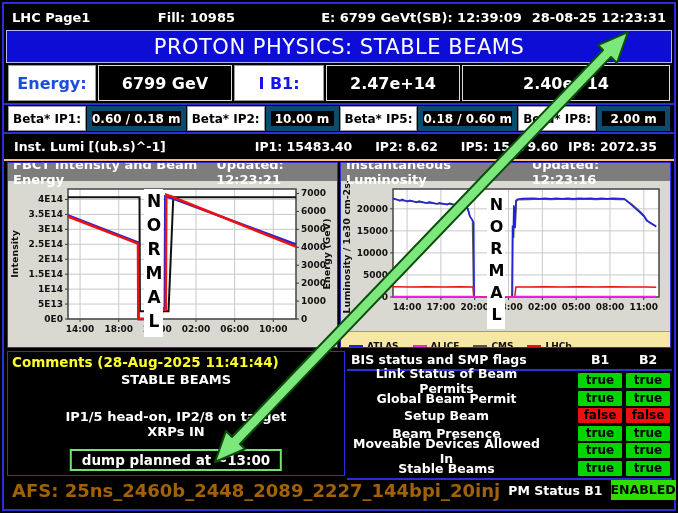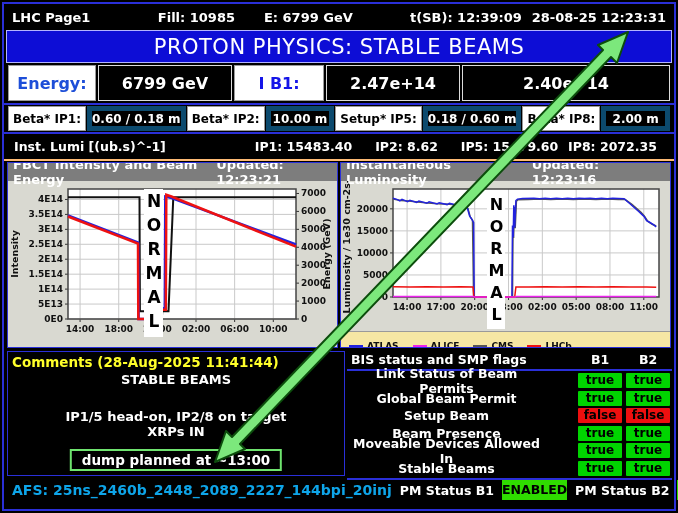--- a/index.html
+++ b/index.html
@@ -1,20 +1,20 @@
 <!DOCTYPE html>
 <html><head>
 <meta charset="utf-8">
 <style>
   html,body{margin:0;padding:0;background:#000;width:678px;height:513px;overflow:hidden;
     font-family:"DejaVu Sans","Liberation Sans",sans-serif;}
   .window{position:absolute;inset:2px;border:2px solid #2a2fd8;background:#000;}
   .topbar{height:26px;display:flex;align-items:center;color:#fff;font-size:13px;font-weight:bold;padding:0 8px;}
   .topbar .cell{white-space:nowrap;}
-  .t-app{width:128px;} .t-fill{width:148px;text-align:center;} .t-e{width:160px;text-align:left;}
+  .t-app{width:128px;} .t-fill{width:148px;text-align:center;} .t-e{width:160px;text-align:right;}
   .t-sb{flex:1;text-align:center;} .t-dt{width:158px;text-align:right;}
   .banner{height:31px;margin:0 2px;background:#0d0dd6;border:1px solid #b4b4ff;display:flex;align-items:center;justify-content:center;
     color:#fff;font-size:21px;letter-spacing:.5px;}
   .energyrow{height:36px;display:flex;align-items:stretch;padding:2px 4px;border-bottom:2px solid #2a2fd8;gap:2px;}
   .ecell{display:flex;align-items:center;justify-content:center;font-weight:bold;font-size:16px;white-space:nowrap;}
   .elabel{background:#fff;color:#1d4ed8;border:1px solid #9a9a9a;}
   .evalue{background:#000;color:#fff;border:1px solid #dcdcdc;}
   .w-el{width:86px;}.w-ev{width:132px;}.w-b1{width:88px;color:#1515e8;}.w-iv{width:132px;}.w-b2{width:88px;color:#e81515;}.w-iv2{flex:1;}
   .betarow{height:25px;display:flex;align-items:stretch;padding:1px 4px;border-bottom:2px solid #2a2fd8;gap:1px;}
   .bcell{display:flex;align-items:center;justify-content:center;font-weight:bold;font-size:12px;white-space:nowrap;}
@@ -44,21 +44,21 @@
   .bis-head .ht{flex:1;padding-left:4px;}
   .colhdr{width:48px;text-align:center;}
   .bis-body{border-top:2px solid #2a2fd8;border-bottom:2px solid #2a2fd8;padding:1px 0;}
   .bis-row{display:flex;align-items:center;height:17.5px;}
   .bis-row .rl{flex:1;text-align:center;padding-right:30px;}
   .badgecell{width:48px;display:flex;justify-content:center;}
   .badge{width:44px;text-align:center;font-size:12px;font-weight:bold;color:#000;border-radius:1px;line-height:15px;}
   .badge.green{background:#00d500;}
   .badge.red{background:#ee0f0f;}
   .footer{height:24px;display:flex;align-items:center;padding:0 8px;gap:8px;}
-  .afs{color:#0ea5e9;font-size:14px;font-weight:bold;flex:1;white-space:nowrap;}
+  .afs{color:#a16207;font-size:18px;font-weight:bold;flex:1;white-space:nowrap;}
   .pmlabel{color:#fff;font-size:12.5px;font-weight:bold;white-space:nowrap;}
   .pmbadge{background:#2fdc00;color:#000;font-size:12.5px;font-weight:bold;width:74px;text-align:center;line-height:20px;}
   .annotation{position:absolute;inset:0;pointer-events:none;}
 </style>
 </head>
 <body>
 
 <div class="window">
 
   <div class="topbar">
@@ -79,21 +79,21 @@
     <div class="ecell elabel w-b1">I B1:</div>
     <div class="ecell evalue w-iv">2.47e+14</div>
     <div class="ecell evalue w-iv2">2.40e+14</div>
   </div>
 
   <div class="betarow">
     <div class="bcell blabel">Beta* IP1:</div>
     <div class="bcell bvalue">0.60 / 0.18 m</div>
     <div class="bcell blabel">Beta* IP2:</div>
     <div class="bcell bvalue">10.00 m</div>
-    <div class="bcell blabel">Setup* IP5:</div>
+    <div class="bcell blabel">Beta* IP5:</div>
     <div class="bcell bvalue">0.18 / 0.60 m</div>
     <div class="bcell blabel">Beta* IP8:</div>
     <div class="bcell bvalue">2.00 m</div>
   </div>
 
   <div class="lumirow">
     <span class="llabel">Inst. Lumi [(ub.s)^-1]</span>
     <span class="litem"><span>IP1:</span>&nbsp;<span>15483.40</span></span>
     <span class="litem"><span>IP2:</span>&nbsp;<span>8.62</span></span>
     <span class="litem"><span>IP5:</span>&nbsp;<span>15479.60</span></span>

